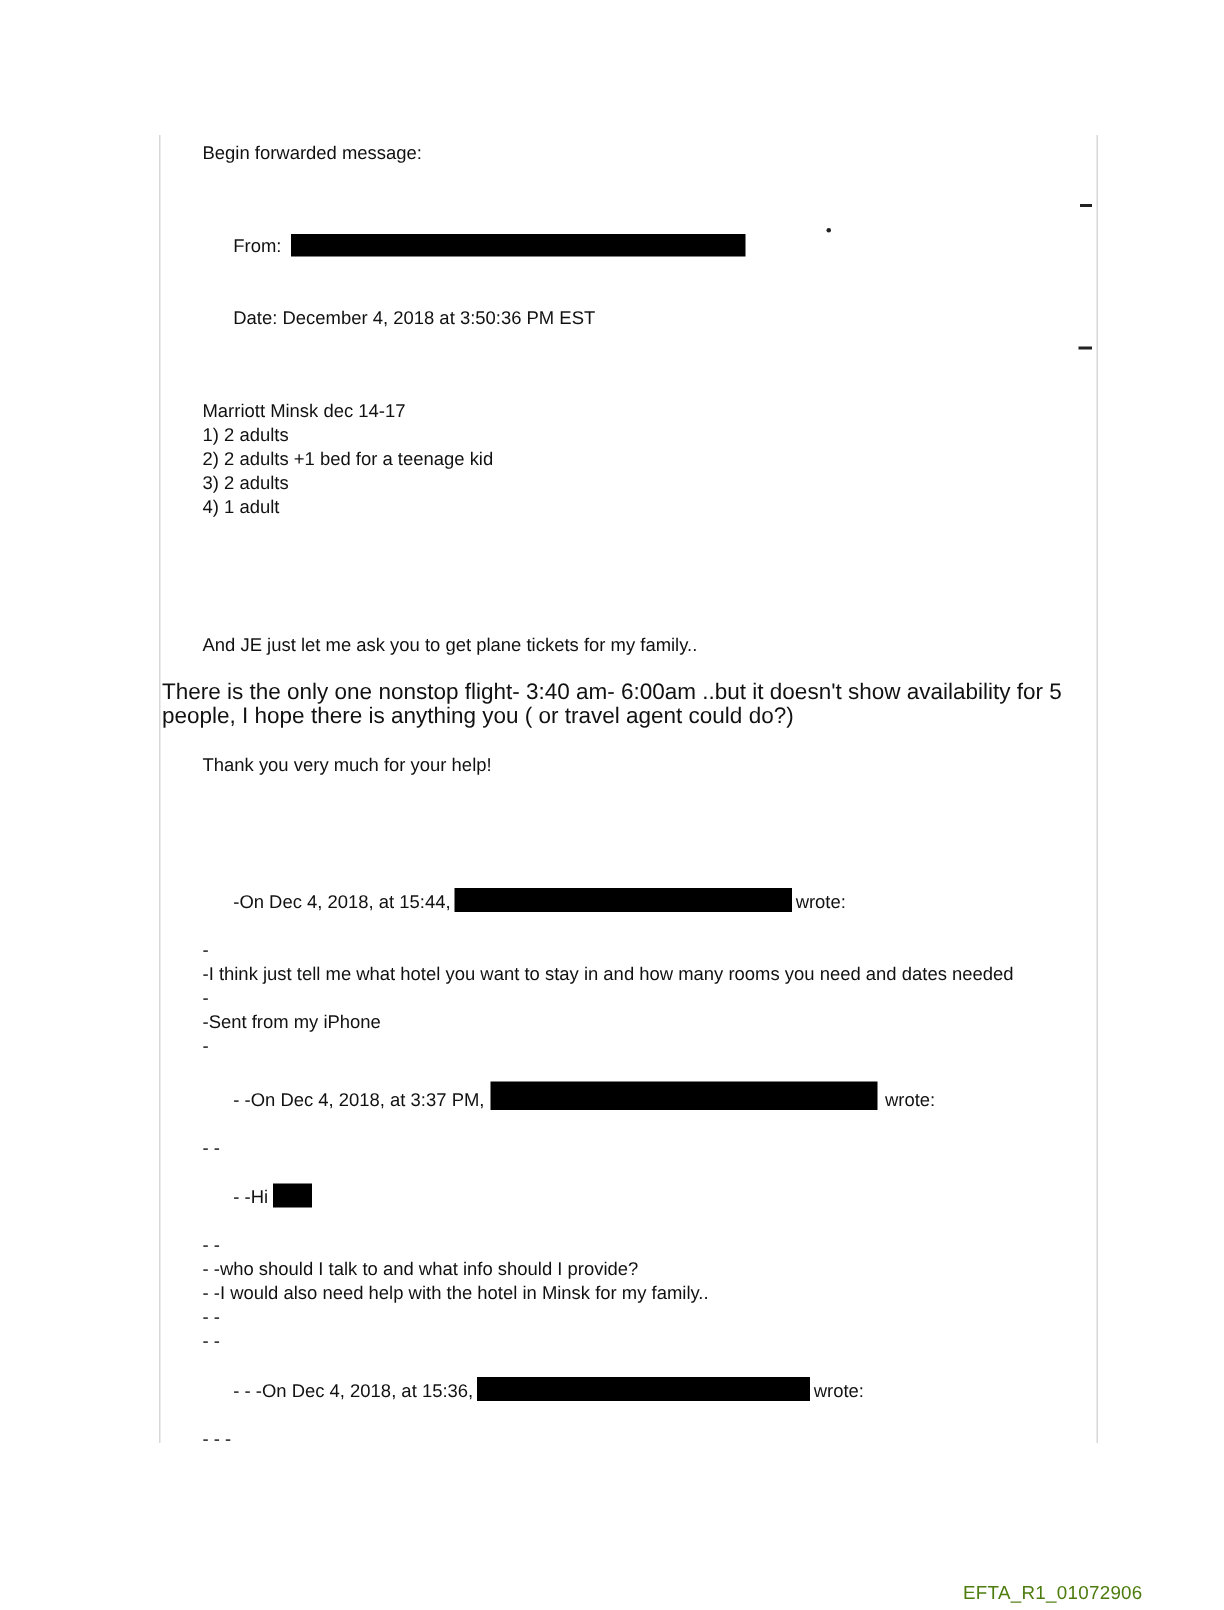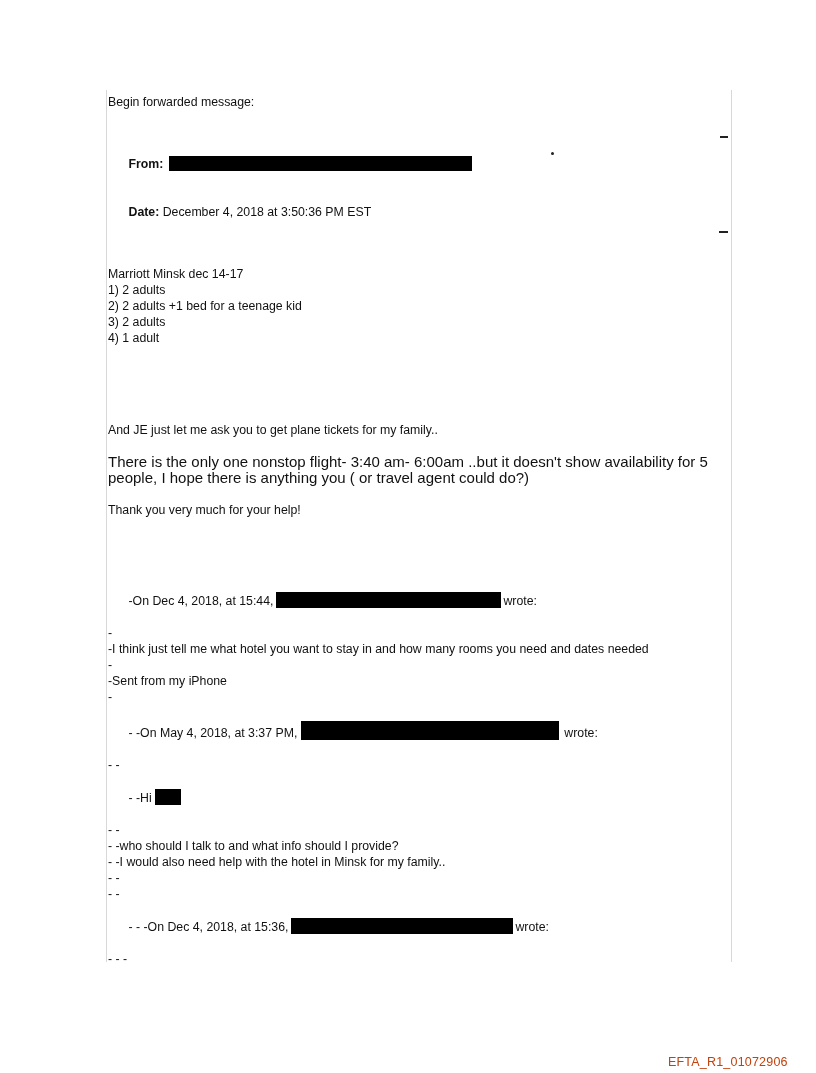--- a/index.html
+++ b/index.html
@@ -47,27 +47,28 @@
     left: 108px;
     top: 94px;
     width: 624px;
   }
 
   .ln {
     font-size: 12.3px;
     line-height: 16px;
     white-space: pre-wrap;
     color: #111;
+    padding-left: 27px;
   }
   .para {
     font-size: 15px;
     line-height: 16.2px;
     color: #111;
   }
-  .bold { font-weight: bold; }
+  .bold { font-weight: normal; }
   .gap-10 { height: 10px; }
   .gap-16 { height: 16px; }
   .gap-20 { height: 20px; }
   .gap-30 { height: 30px; }
   .gap-48 { height: 48px; }
   .gap-56 { height: 56px; }
 
   
   .redact {
     display: inline-block;
@@ -86,24 +87,24 @@
   .mark {
     position: absolute;
     background: #222;
   }
   .mark-dash-1 { left: 720px; top: 136px; width: 8px;  height: 1.5px; }
   .mark-dash-2 { left: 719px; top: 231px; width: 9px;  height: 1.5px; }
   .mark-dot    { left: 551px; top: 152px; width: 3px;  height: 3px; border-radius: 50%; }
 
   .footer-id {
     position: absolute;
-    left: 668px;
+    left: 642px;
     top: 1055px;
     font-size: 12.5px;
-    color: #c2410c;
+    color: #4d7c0f;
     letter-spacing: 0.2px;
   }
 </style>
 </head>
 <body>
 
 <div class="page">
 
   <div class="rule-left"></div>
   <div class="rule-right"></div>
@@ -152,21 +153,21 @@
     <div class="ln">
       <span>-On Dec 4, 2018, at 15:44,</span><span class="redact r-q1"></span><span>wrote:</span>
     </div>
     <div class="ln">-</div>
     <div class="ln">-I think just tell me what hotel you want to stay in and how many rooms you need and dates needed</div>
     <div class="ln">-</div>
     <div class="ln">-Sent from my iPhone</div>
     <div class="ln">-</div>
 
     <div class="ln">
-      <span>- -On May 4, 2018, at 3:37 PM,</span><span class="redact r-q2"></span><span>wrote:</span>
+      <span>- -On Dec 4, 2018, at 3:37 PM,</span><span class="redact r-q2"></span><span>wrote:</span>
     </div>
     <div class="ln">- -</div>
     <div class="ln">
       <span>- -Hi</span><span class="redact r-hi"></span>
     </div>
     <div class="ln">- -</div>
     <div class="ln">- -who should I talk to and what info should I provide?</div>
     <div class="ln">- -I would also need help with the hotel in Minsk for my family..</div>
     <div class="ln">- -</div>
     <div class="ln">- -</div>

